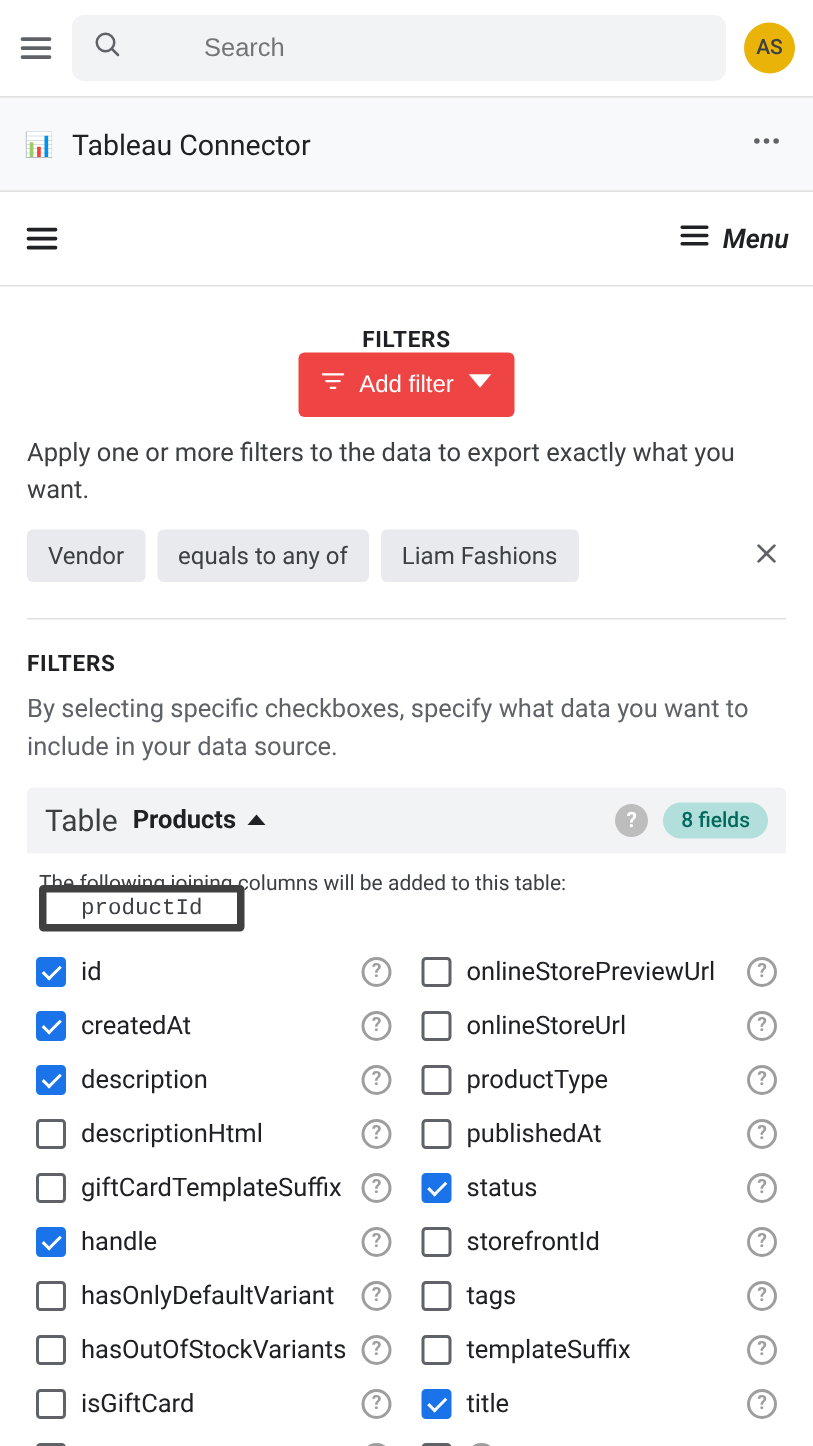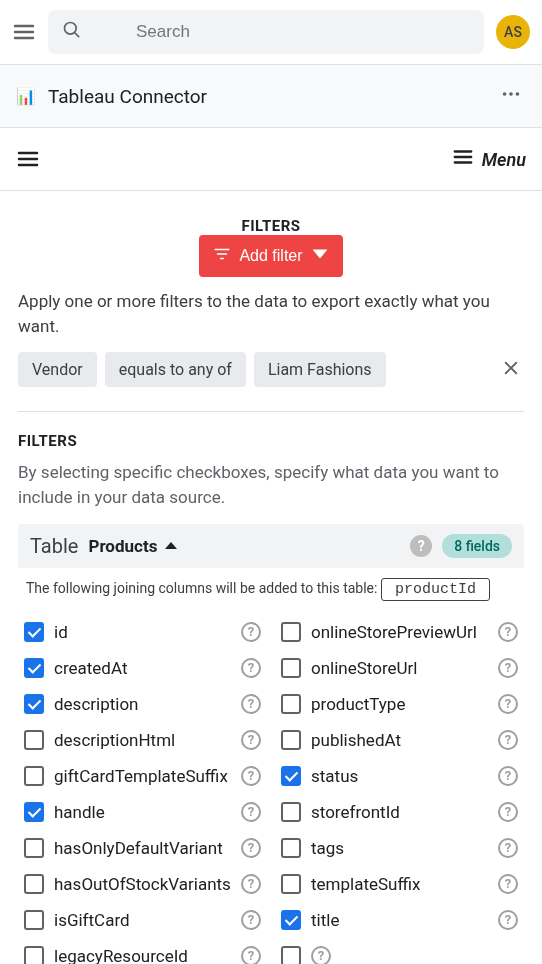--- a/index.html
+++ b/index.html
@@ -230,22 +230,22 @@
     }
     
     .joining-note {
       padding: 12px 8px;
       font-size: 14px;
       color: #3c4043;
     }
     .code-tag {
       font-family: "Courier New", monospace;
       background: #fff;
-      border: 1px solid #404040;
-      padding: 2px 13px;
+      border: 5px solid #404040;
+      padding: 2px 23px;
       border-radius: 3px;
       font-size: 15px;
     }
     
     
     .field-columns {
       display: flex;
       gap: 20px;
       padding: 4px 6px;
     }

